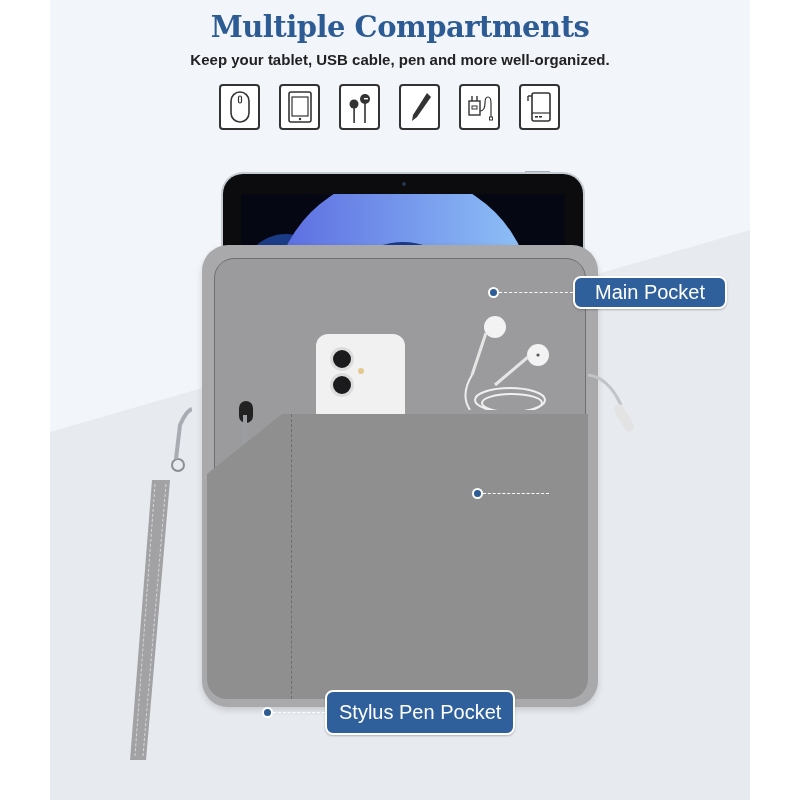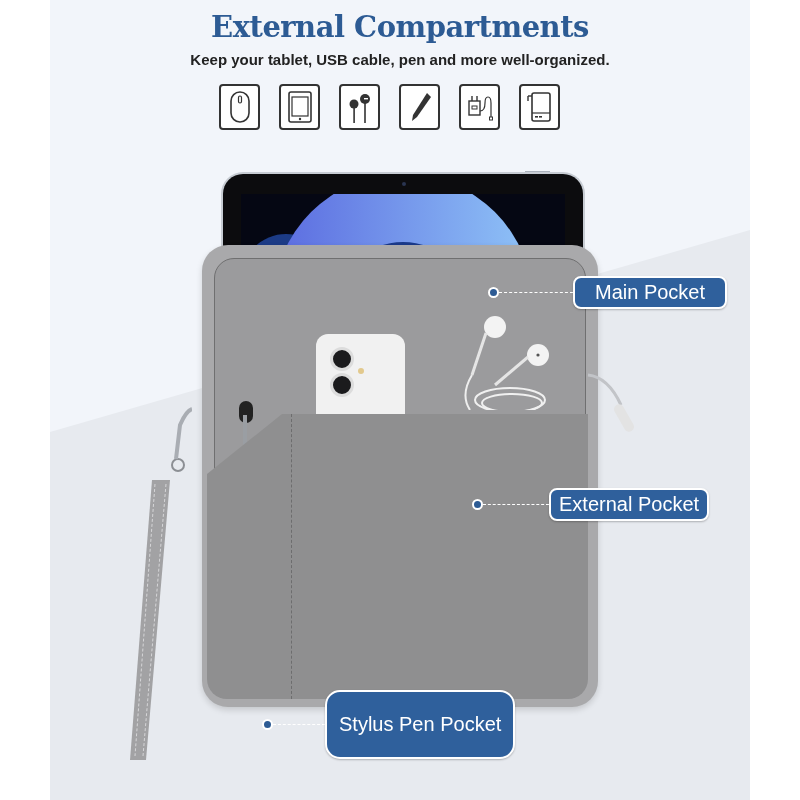--- a/index.html
+++ b/index.html
@@ -44,21 +44,21 @@
   .line{height:0;border-top:1px dashed #fff;flex:none;}
   .label{background:#2f609c;color:#fff;border:2px solid #fff;border-radius:8px;padding:3px 20px;font-size:20px;white-space:nowrap;box-shadow:0 1px 2px rgba(0,0,0,.25);}
 </style>
 </head>
 <body>
 
 <div class="panel">
   <div class="panel-lower"></div>
 </div>
 
-<div class="title">External Compartments</div>
+<div class="title">Multiple Compartments</div>
 <div class="subtitle">Keep your tablet, USB cable, pen and more well-organized.</div>
 
 <div class="icons">
   <div class="icon-box">
     <svg viewBox="0 0 30 36">
         <rect x="6" y="3" width="18" height="30" rx="9" fill="none" stroke="#333" stroke-width="1.6"></rect>
         <rect x="13.5" y="7" width="3" height="7" rx="1.5" fill="none" stroke="#333" stroke-width="1.2"></rect>
       </svg>
   </div>
   <div class="icon-box">
@@ -161,20 +161,19 @@
 
 <div class="callout" style="left:488px;top:276px;">
   <span class="dot"></span>
   <span class="line" style="width:74px;"></span>
   <span class="label">Main Pocket</span>
 </div>
 
 <div class="callout" style="left:472px;top:488px;">
   <span class="dot"></span>
   <span class="line" style="width:66px;"></span>
-  <span class="label" style="padding:3px 8px;">External Pocket</span>
 </div>
 
 <div class="callout" style="left:262px;top:690px;">
   <span class="dot"></span>
   <span class="line" style="width:52px;"></span>
-  <span class="label" style="padding:21px 12px;border-radius:15px;">Stylus Pen Pocket</span>
+  <span class="label" style="padding:9px 12px;">Stylus Pen Pocket</span>
 </div>
 
 </body></html>

